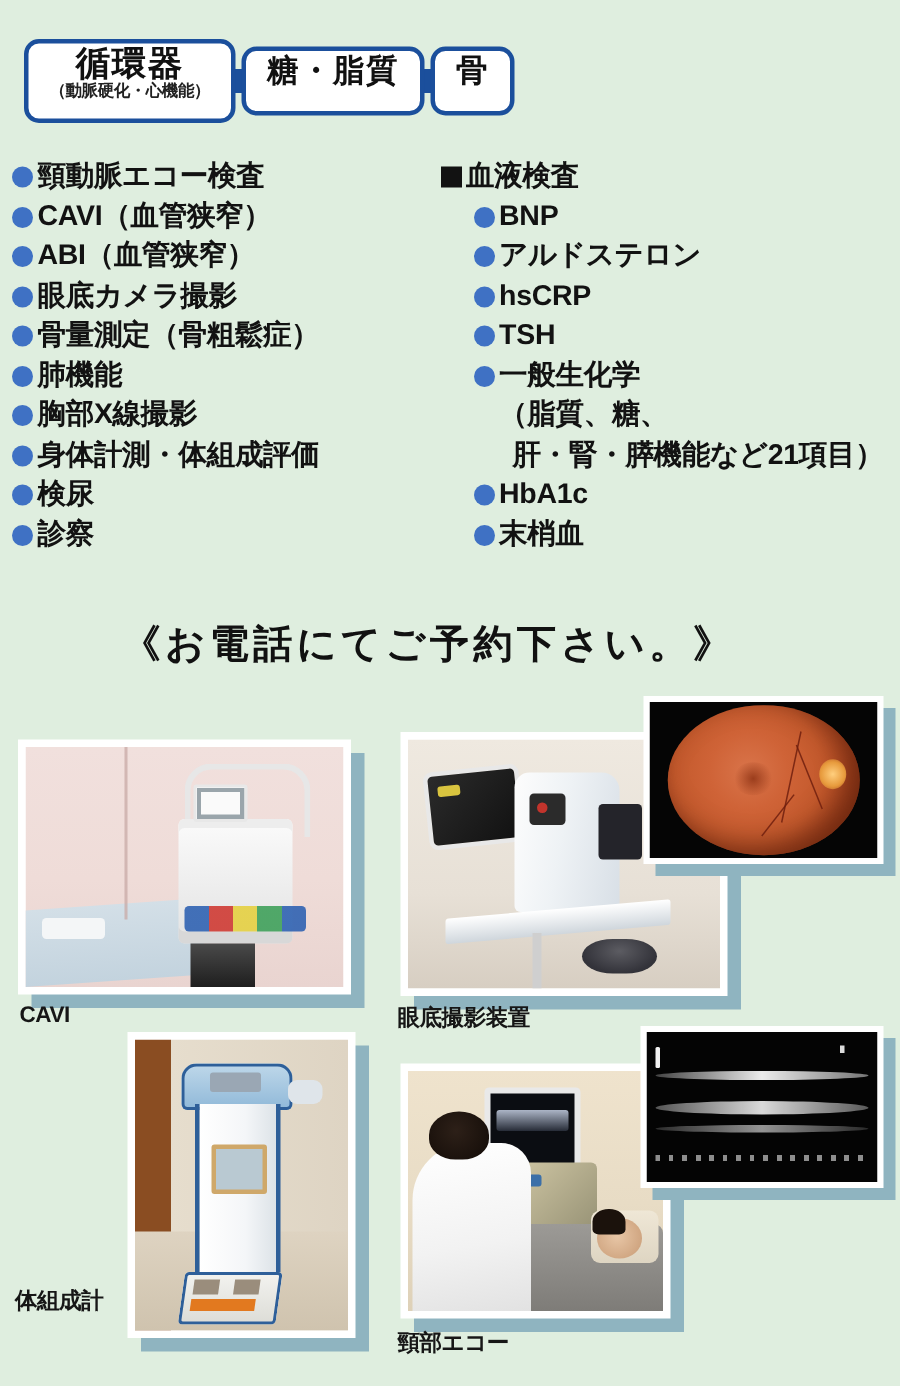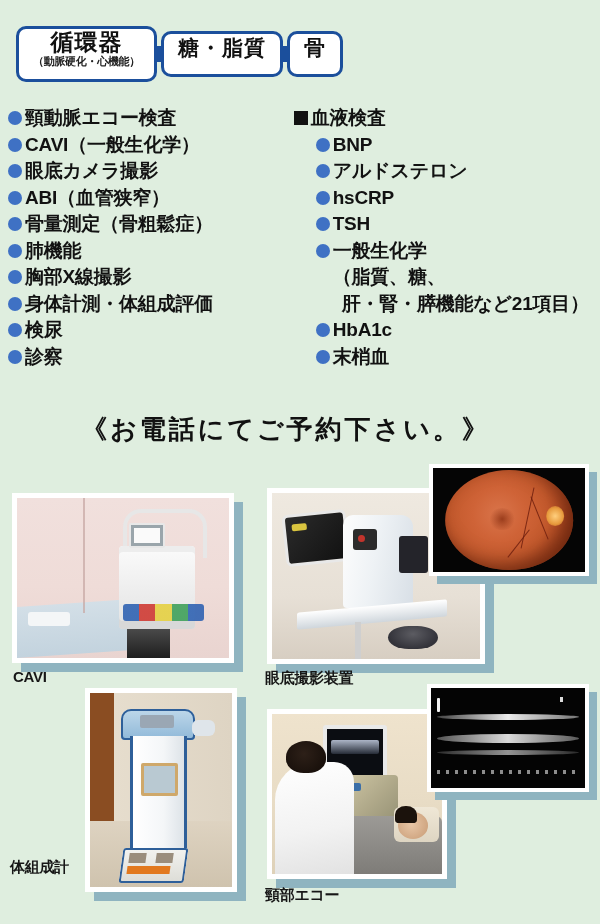--- a/index.html
+++ b/index.html
@@ -373,29 +373,29 @@
 
 <div class="lists">
 
   <div class="col-left">
     <div class="item">
         <span class="bullet"></span>
         <span class="item-label">頸動脈エコー検査</span>
       </div>
     <div class="item">
         <span class="bullet"></span>
-        <span class="item-label">CAVI（一般生化学）</span>
+        <span class="item-label">CAVI（血管狭窄）</span>
+      </div>
+    <div class="item">
+        <span class="bullet"></span>
+        <span class="item-label">ABI（血管狭窄）</span>
       </div>
     <div class="item">
         <span class="bullet"></span>
         <span class="item-label">眼底カメラ撮影</span>
-      </div>
-    <div class="item">
-        <span class="bullet"></span>
-        <span class="item-label">ABI（血管狭窄）</span>
       </div>
     <div class="item">
         <span class="bullet"></span>
         <span class="item-label">骨量測定（骨粗鬆症）</span>
       </div>
     <div class="item">
         <span class="bullet"></span>
         <span class="item-label">肺機能</span>
       </div>
     <div class="item">

